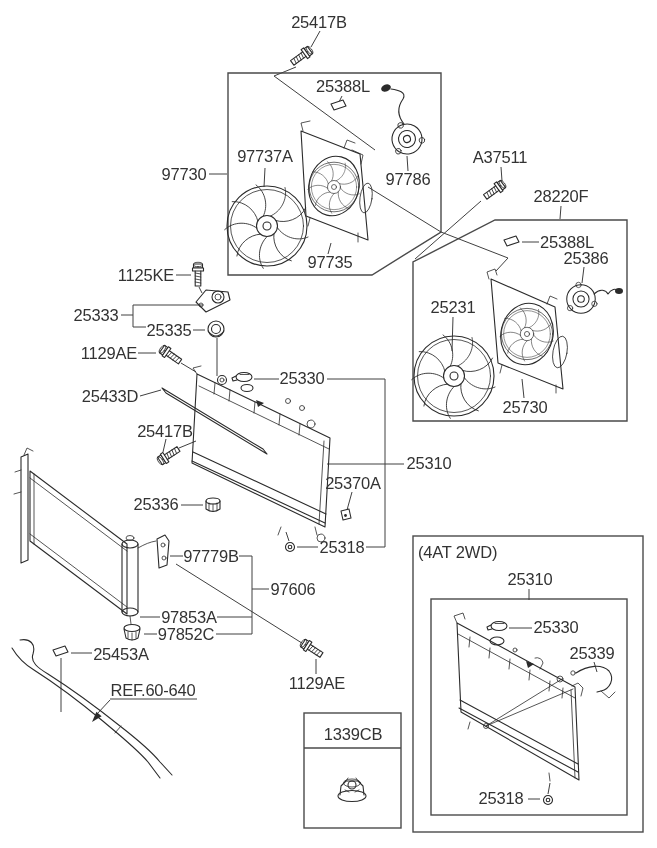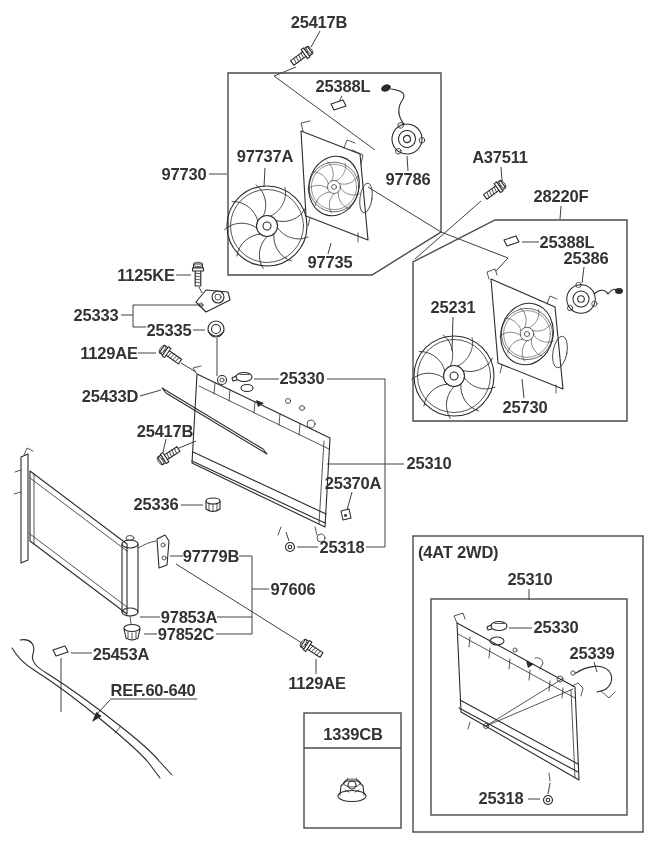--- a/index.html
+++ b/index.html
@@ -1,16 +1,16 @@
 <!DOCTYPE html>
 <html><head>
 <meta charset="utf-8">
 <style>
   html,body{margin:0;padding:0;background:#fff;}
-  .stage{position:relative;width:657px;height:848px;background:#ffffff;overflow:hidden;font-weight:bold;}
+  .stage{position:relative;width:657px;height:848px;background:#ffffff;overflow:hidden;}
   svg{display:block;}
   svg text{font-family:"Liberation Sans","DejaVu Sans",sans-serif;font-size:16.5px;fill:#333333;letter-spacing:-0.2px;}
   .part  {fill:none;stroke:#2b2b2b;stroke-width:1.1;stroke-linecap:round;stroke-linejoin:round;}
   .partT {fill:none;stroke:#2b2b2b;stroke-width:0.8;stroke-linecap:round;}
   .box   {fill:none;stroke:#4a4a4a;stroke-width:1.4;}
   .leader{fill:none;stroke:#404040;stroke-width:1;}
   .solid {fill:#2b2b2b;stroke:none;}
   .wfill {fill:#ffffff;stroke:#2b2b2b;stroke-width:1.1;stroke-linejoin:round;}
 </style>
 </head>

